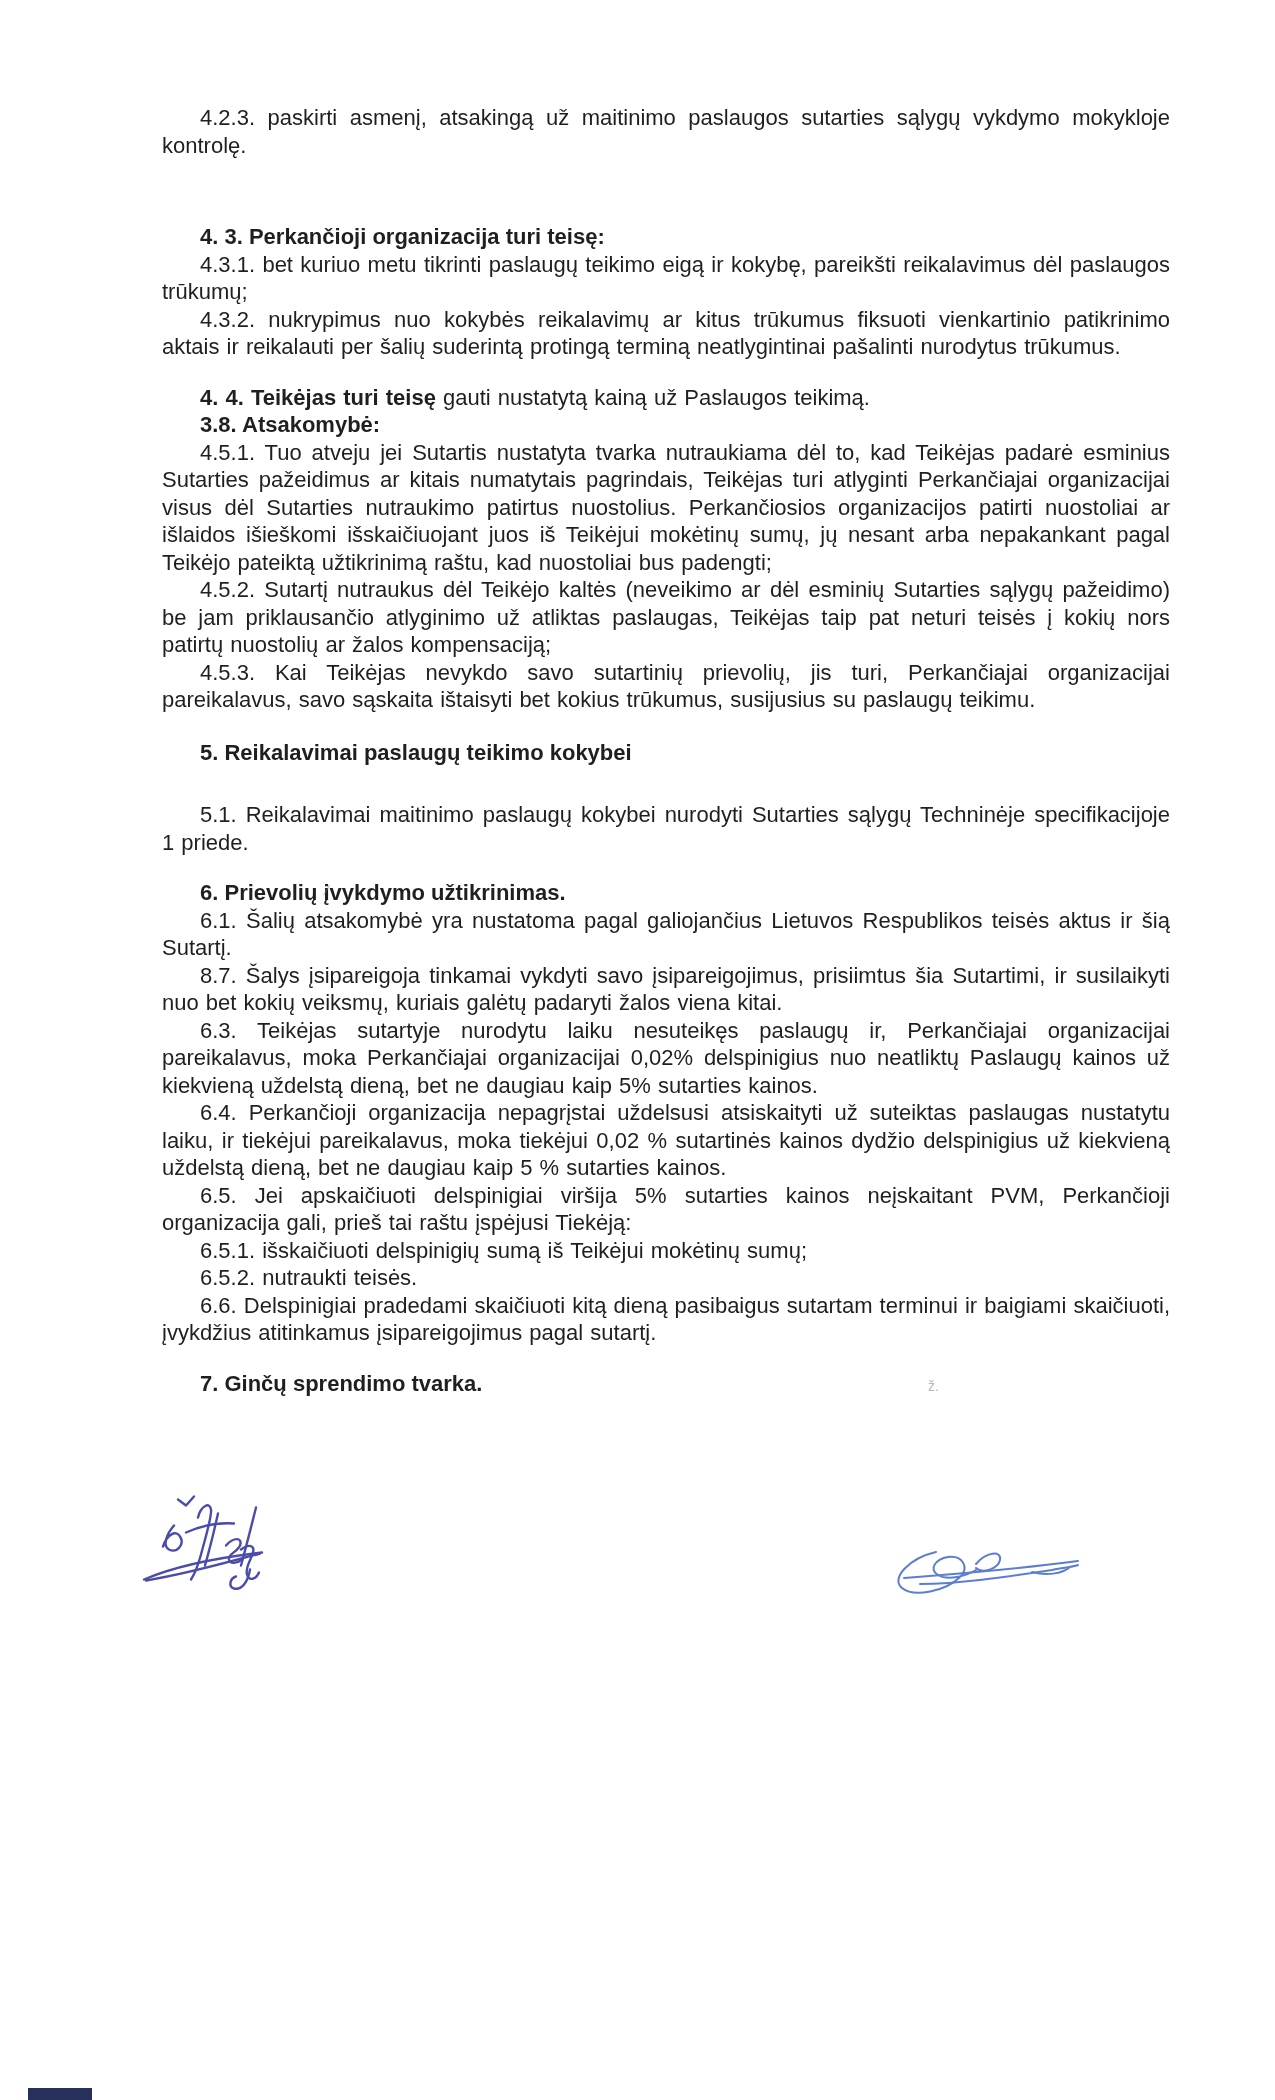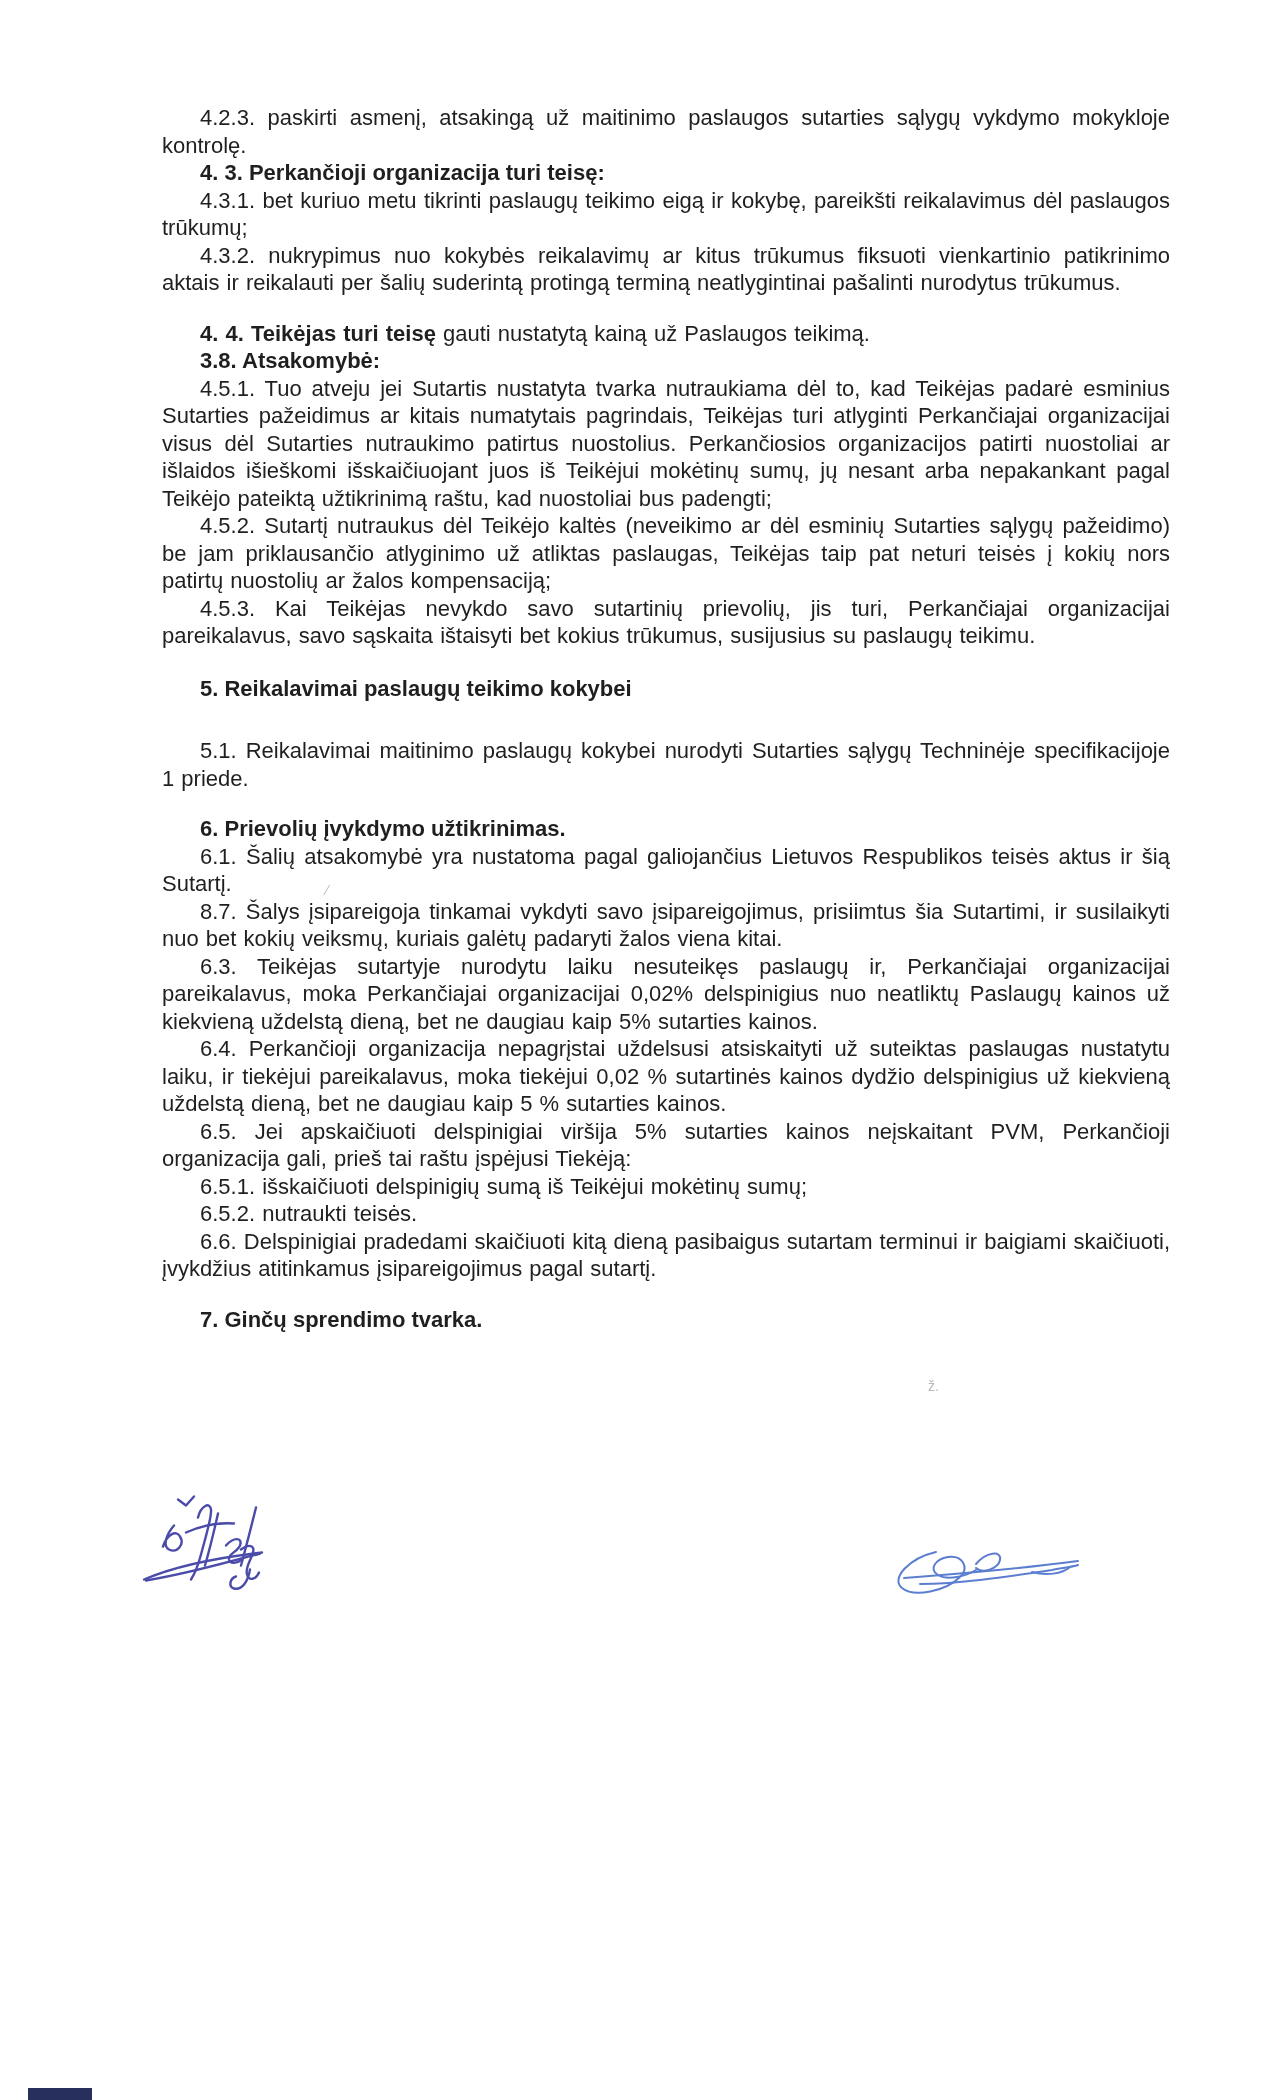--- a/index.html
+++ b/index.html
@@ -22,21 +22,21 @@
     margin:0;
     text-align:justify;
     text-indent:38px;
     word-spacing:1px;
   }
   .heading{
     margin:0;
     font-weight:bold;
     text-indent:38px;
   }
-  .mt-sec{}
+  .mt-sec{margin-top:64px;}
   .mt-sm{margin-top:23px;}
   .h-spaced{margin-top:25px;margin-bottom:35px;}
   .h-spaced2{margin-top:23px;}
   .sig{position:absolute;}
   .sig svg{display:block;}
   .speck{
     position:absolute;
     font-size:14px;
     color:#8a8a8a;
     opacity:.6;

